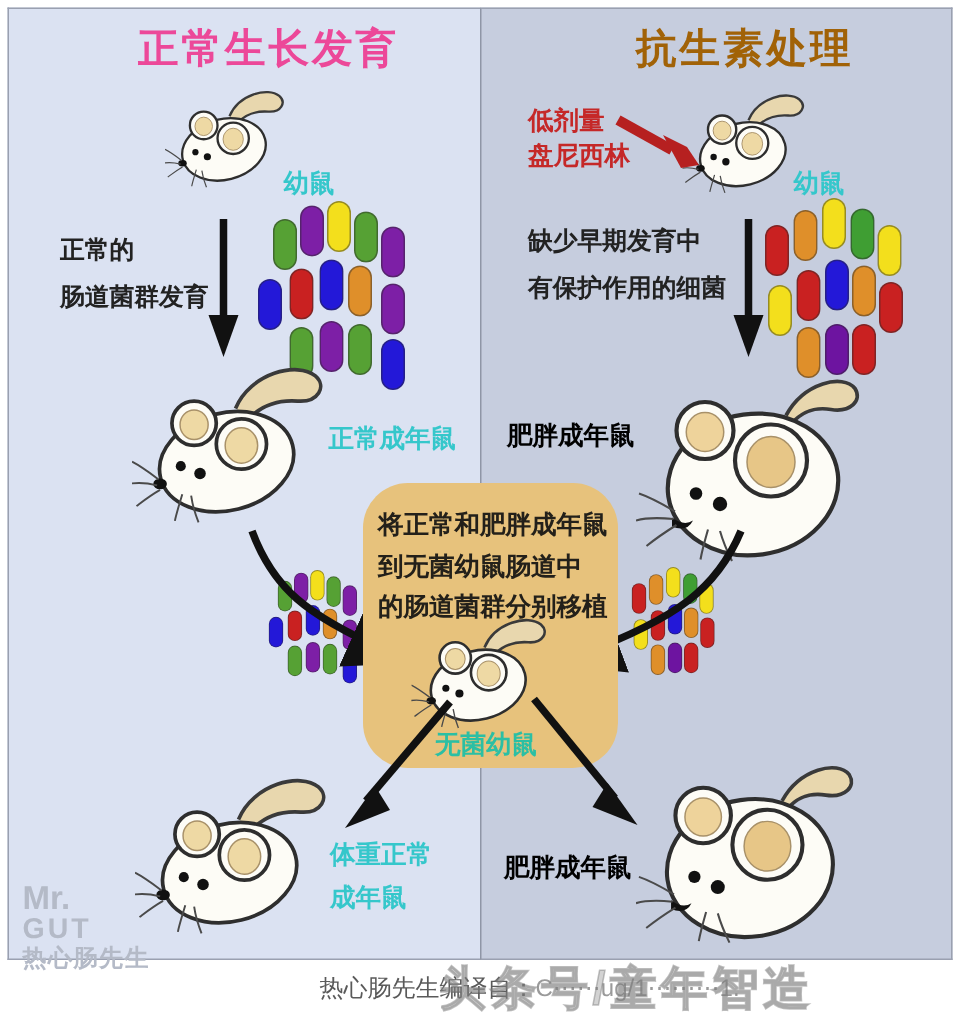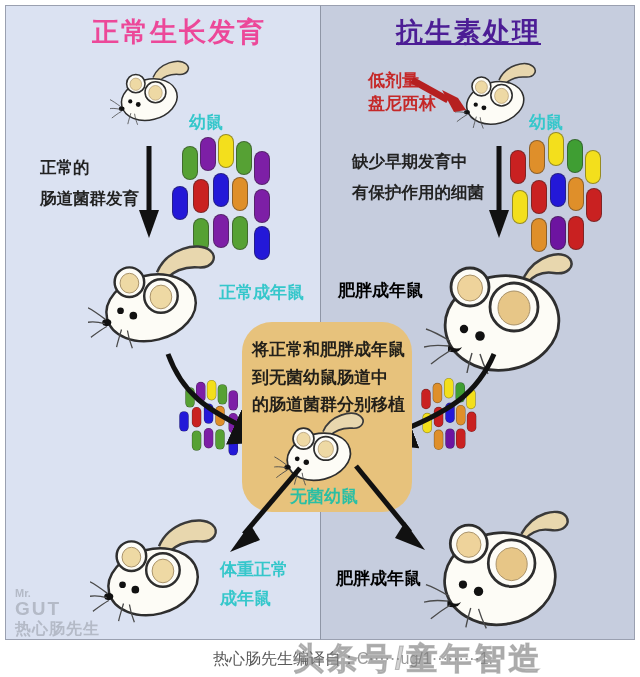--- a/index.html
+++ b/index.html
@@ -8,21 +8,21 @@
     font-family:"Liberation Sans","DejaVu Sans",sans-serif;
   }
   .abs{position:absolute;}
   
   .panel{position:absolute;top:5px;height:635px;border:1px solid #9aa0b0;box-sizing:border-box;}
   .panel-left{left:5px;width:315px;background:#dbe2f2;border-right:none;}
   .panel-right{left:320px;width:315px;background:#c6cdde;border-left:1px solid #8f96a6;}
   
   .title{font-size:27px;font-weight:bold;letter-spacing:2px;white-space:nowrap;}
   .title-left{color:#ec4899;left:92px;top:14px;}
-  .title-right{color:#4c1d95;left:396px;top:14px;text-decoration:underline;}
+  .title-right{color:#a16207;left:424px;top:14px;}
   
   .lbl{font-size:17px;font-weight:bold;white-space:nowrap;line-height:1.55;}
   .cyan{color:#35c7cb;}
   .teal{color:#2bbfa4;}
   .magenta{color:#000000;}
   .redtxt{color:#c52828;}
   .proc{font-size:16.5px;font-weight:600;color:#222;line-height:1.9;white-space:nowrap;}
   
   .center-box{
     left:242px;top:322px;width:170px;height:190px;background:#e7c27c;
@@ -32,21 +32,21 @@
   
   .cluster{position:absolute;z-index:2;}
   .pill{position:absolute;width:16px;height:34px;border-radius:8px;border:1px solid rgba(40,40,40,.45);box-sizing:border-box;}
   .cluster-small{transform:scale(.6);transform-origin:top left;}
   
   svg.mouse{position:absolute;overflow:visible;z-index:2;}
   
   svg.arrow{position:absolute;overflow:visible;z-index:3;}
   
   .wm-gut{left:15px;top:588px;color:#b4bac7;font-weight:bold;line-height:1.02;z-index:5;}
-  .wm-gut .l1{font-size:11px;}
+  .wm-gut .l1{font-size:22px;}
   .wm-gut .l2{font-size:19px;letter-spacing:2px;}
   .wm-gut .l3{font-size:16px;margin-top:2px;letter-spacing:1px;}
   
   .footer-credit{left:213px;top:649px;font-size:16px;color:#5a5a5a;white-space:nowrap;z-index:1;}
   .footer-ref{color:#9a9a9a;margin-top:36px;}
   .footer-wm{
     left:293px;top:638px;width:345px;font-size:31px;font-weight:bold;letter-spacing:3px;
     color:rgba(140,140,140,0.38);-webkit-text-stroke:1px rgba(120,120,120,.45);
     white-space:nowrap;z-index:2;
   }
@@ -156,21 +156,21 @@
     <span class="pill" style="left: 23px; top: 45px; background: rgb(201, 33, 33);"></span>
     <span class="pill" style="left: 43px; top: 39px; background: rgb(35, 24, 216);"></span>
     <span class="pill" style="left: 62px; top: 43px; background: rgb(223, 143, 42);"></span>
     <span class="pill" style="left: 84px; top: 55px; background: rgb(125, 31, 166);"></span>
     <span class="pill" style="left: 23px; top: 84px; background: rgb(86, 161, 52);"></span>
     <span class="pill" style="left: 43px; top: 80px; background: rgb(125, 31, 166);"></span>
     <span class="pill" style="left: 62px; top: 82px; background: rgb(86, 161, 52);"></span>
     <span class="pill" style="left: 84px; top: 92px; background: rgb(35, 24, 216);"></span>
   </div>
 
-<div class="abs lbl redtxt" style="left:368px;top:70px;line-height:1.35">
+<div class="abs lbl redtxt" style="left:352px;top:70px;line-height:1.35">
   <div>低剂量</div>
   <div>盘尼西林</div>
 </div>
 <svg class="arrow" style="left:408px;top:76px;width:62px;height:40px" viewBox="0 0 62 40">
   <line x1="4" y1="4" x2="40" y2="24" stroke="#b62020" stroke-width="7"></line>
   <polygon points="34,14 46,36 58,34 50,22" fill="#b62020"></polygon>
 </svg>
 
 <svg class="mouse" style="left:455px;top:58px;width:88px;height:72px" viewBox="0 0 140 112">
     <use href="#sym-mouse"></use>

